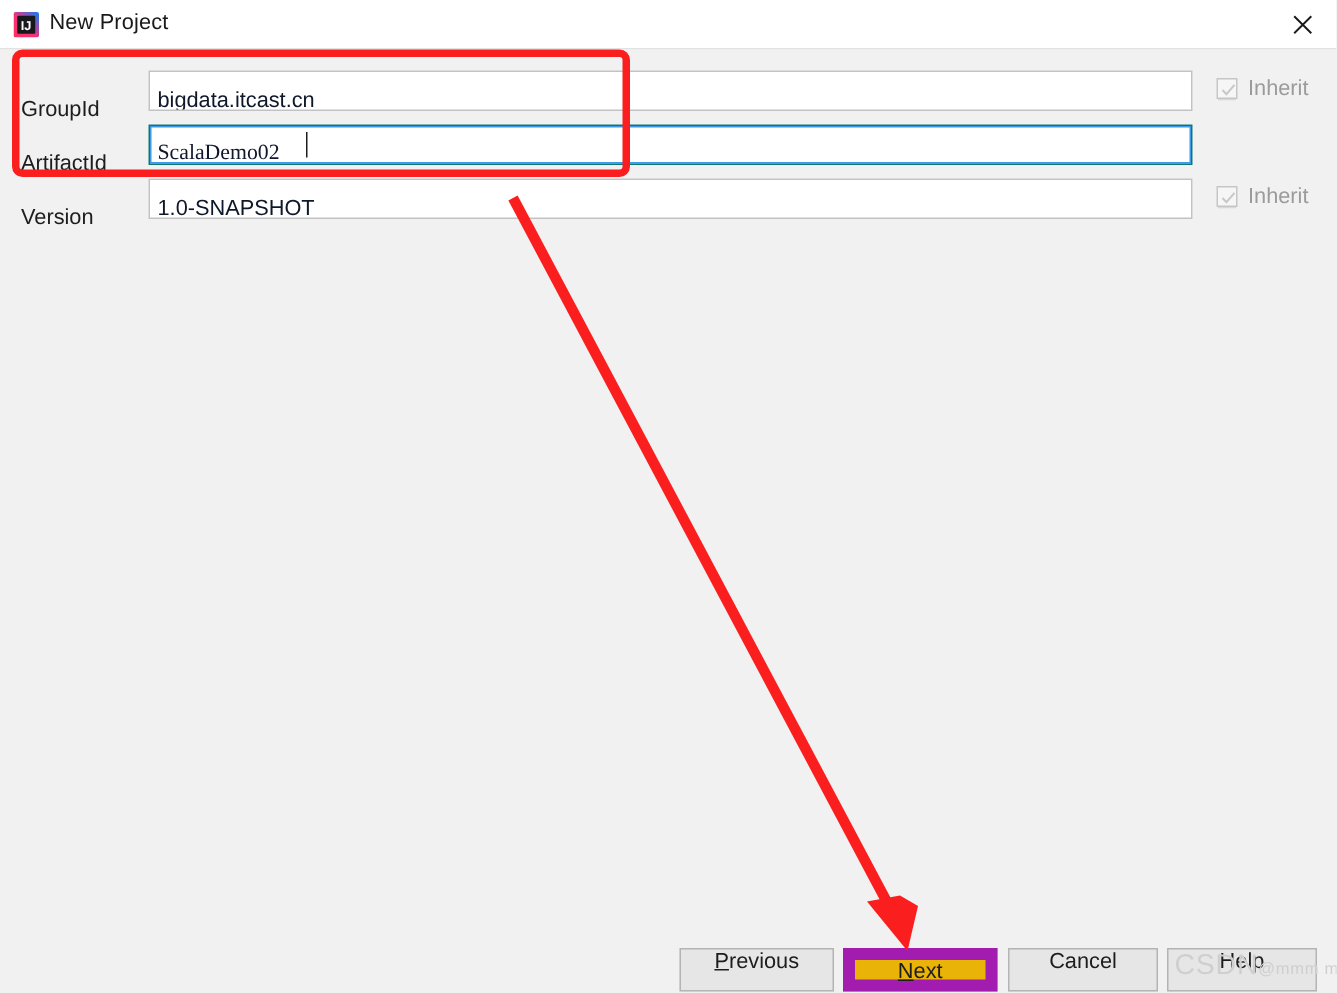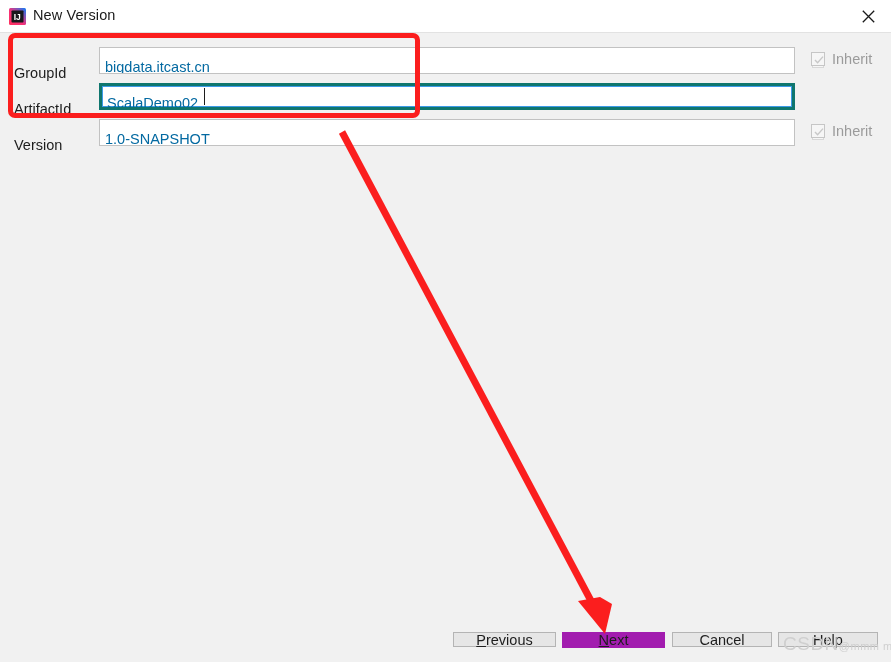--- a/index.html
+++ b/index.html
@@ -81,28 +81,29 @@
     position: absolute;
     left: 99px;
     top: 0;
     width: 696px;
     height: 27px;
     box-sizing: border-box;
     background: #ffffff;
     border: 1px solid #c2c2c2;
     font-family: "Liberation Sans", sans-serif;
     font-size: 14.5px;
-    color: #0369a1;
+    color: #0f172a;
     padding: 12px 0 0 5px;
     outline: none;
     line-height: 25px;
   }
   .field-input.focused {
-    border: 3px solid #0f766e;
+    border: 1px solid #0f766e;
     box-shadow: 0 0 0 1px #3d9ae8 inset;
+    font-family: Liberation Serif, serif;
   }
 
   
   .caret {
     position: absolute;
     width: 1px;
     height: 17px;
     background: #1d1d1d;
     top: 55px;
     left: 204px;
@@ -148,29 +149,29 @@
   .button-bar {
     position: absolute;
     left: 0; top: 629px;
     width: 891px;
     height: 33px;
     background: #f1f1f1;
   }
   .dlg-btn {
     position: absolute;
     top: 3px;
-    height: 15px;
+    height: 29px;
     box-sizing: border-box;
     background: #e6e6e6;
     border: 1px solid #b4b4b4;
     font-family: "Liberation Sans", sans-serif;
     font-size: 14.5px;
     color: #1d1d1d;
     display: flex;
-    align-items: center;
+    align-items: flex-start;
     justify-content: center;
     cursor: default;
     padding: 0;
   }
   .dlg-btn.primary {
     border: 8px solid #a21caf;
     background: #eab308;
   }
   .btn-prev   { left: 453px; width: 103px; }
   .btn-next   { left: 562px; width: 103px; }
@@ -224,21 +225,21 @@
           <stop offset="0%" stop-color="#fe315d"></stop>
           <stop offset="45%" stop-color="#f63078"></stop>
           <stop offset="100%" stop-color="#087cfa"></stop>
         </linearGradient>
       </defs>
       <rect x="0" y="0" width="17" height="17" rx="1.5" fill="url(#ijg)"></rect>
       <rect x="2.5" y="2.5" width="12" height="12" rx="0.8" fill="#17181c"></rect>
       <text x="8.3" y="12" font-family="'Liberation Sans', sans-serif" font-size="8.5" font-weight="bold" fill="#ffffff" text-anchor="middle">IJ</text>
     </svg>
   </span>
-  <span class="title-text">New Version</span>
+  <span class="title-text">New Project</span>
   <div class="close-btn">
     <svg width="13" height="13" viewBox="0 0 13 13">
       <path d="M0.8 0.8 L12.2 12.2 M12.2 0.8 L0.8 12.2" stroke="#1a1a1a" stroke-width="1.3" fill="none"></path>
     </svg>
   </div>
 </div>
 
 <div class="form-panel">
 
   <div class="field-row row-group">

